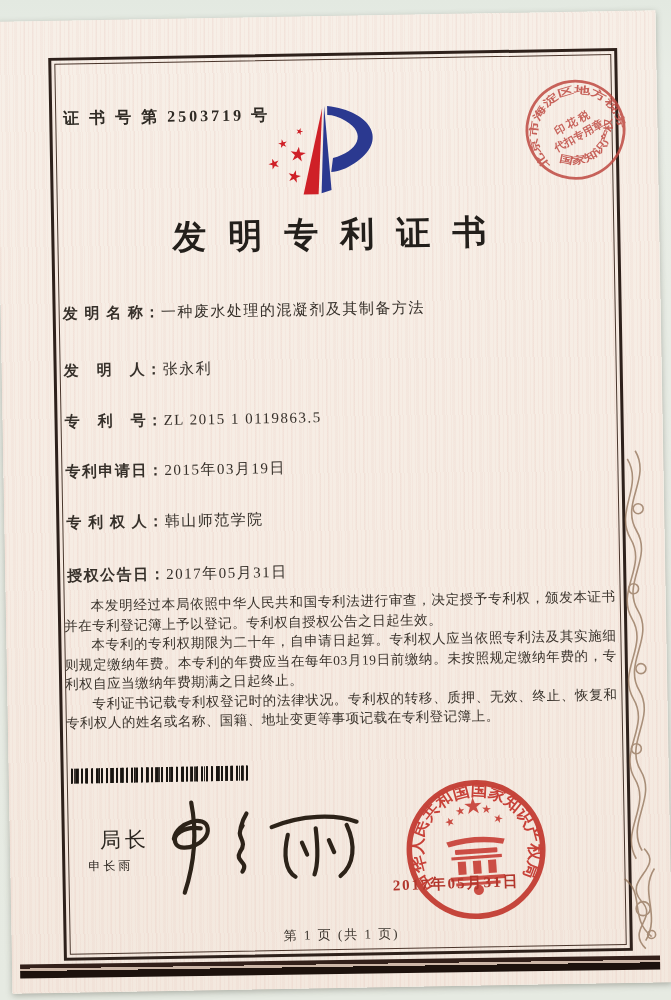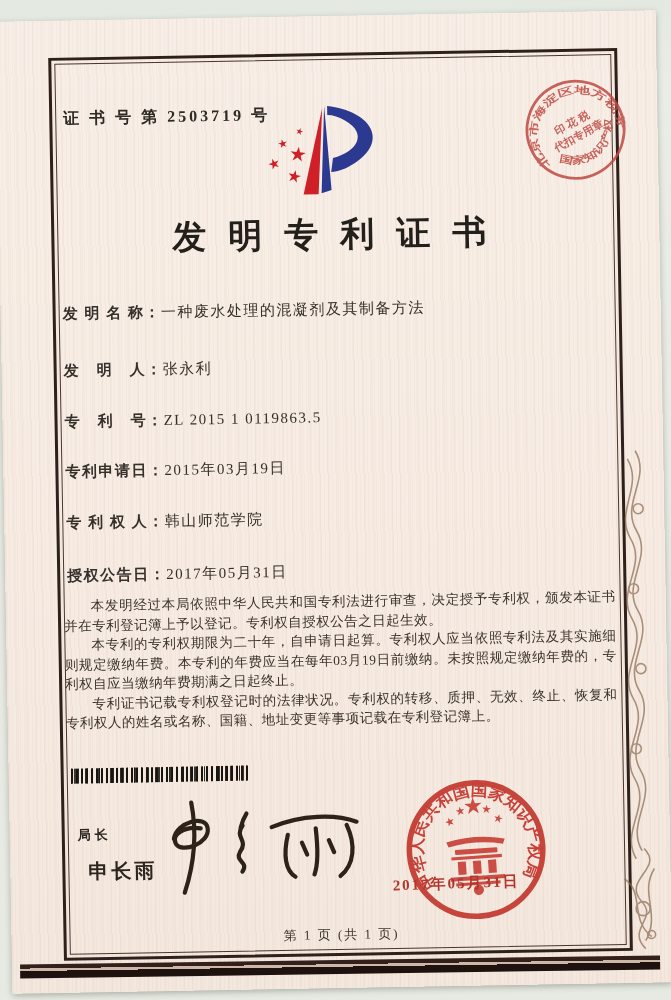--- a/index.html
+++ b/index.html
@@ -47,22 +47,22 @@
     text-align:justify;letter-spacing:.5px;
   }
   .paras p{margin:0;text-indent:2em;}
   .barcode{
     position:absolute;left:62px;top:748px;width:178px;height:15px;
     background:
       repeating-linear-gradient(90deg,#181410 0 2px,rgba(0,0,0,0) 2px 5px),
       repeating-linear-gradient(90deg,rgba(24,20,16,.9) 0 1px,rgba(0,0,0,0) 1px 7px),
       repeating-linear-gradient(90deg,rgba(0,0,0,0) 0 3px,rgba(24,20,16,.85) 3px 5px,rgba(0,0,0,0) 5px 12px);
   }
-  .director-title{position:absolute;left:68px;top:806px;font-size:13px;font-weight:bold;letter-spacing:4px;color:#2c2620;}
-  .director-name{position:absolute;left:78px;top:838px;font-size:20px;font-weight:bold;letter-spacing:3px;color:#2c2620;}
+  .director-title{position:absolute;left:90px;top:806px;font-size:21px;font-weight:normal;letter-spacing:4px;color:#2c2620;}
+  .director-name{position:absolute;left:78px;top:838px;font-size:12px;font-weight:normal;letter-spacing:3px;color:#2c2620;}
   .signature{position:absolute;left:134px;top:776px;width:230px;height:104px;}
   .seal{position:absolute;left:370px;top:740px;width:192px;height:192px;transform:rotate(-3deg);opacity:.93;}
   .seal-date{
     position:absolute;left:382px;top:860px;width:160px;
     font-size:15px;color:#b2362c;letter-spacing:2px;font-weight:bold;
     transform:rotate(-1deg);white-space:nowrap;
   }
   .tax-stamp{position:absolute;left:516px;top:56px;width:124px;height:124px;opacity:.85;}
   .footer{
     position:absolute;left:0;top:910px;width:660px;text-align:center;

